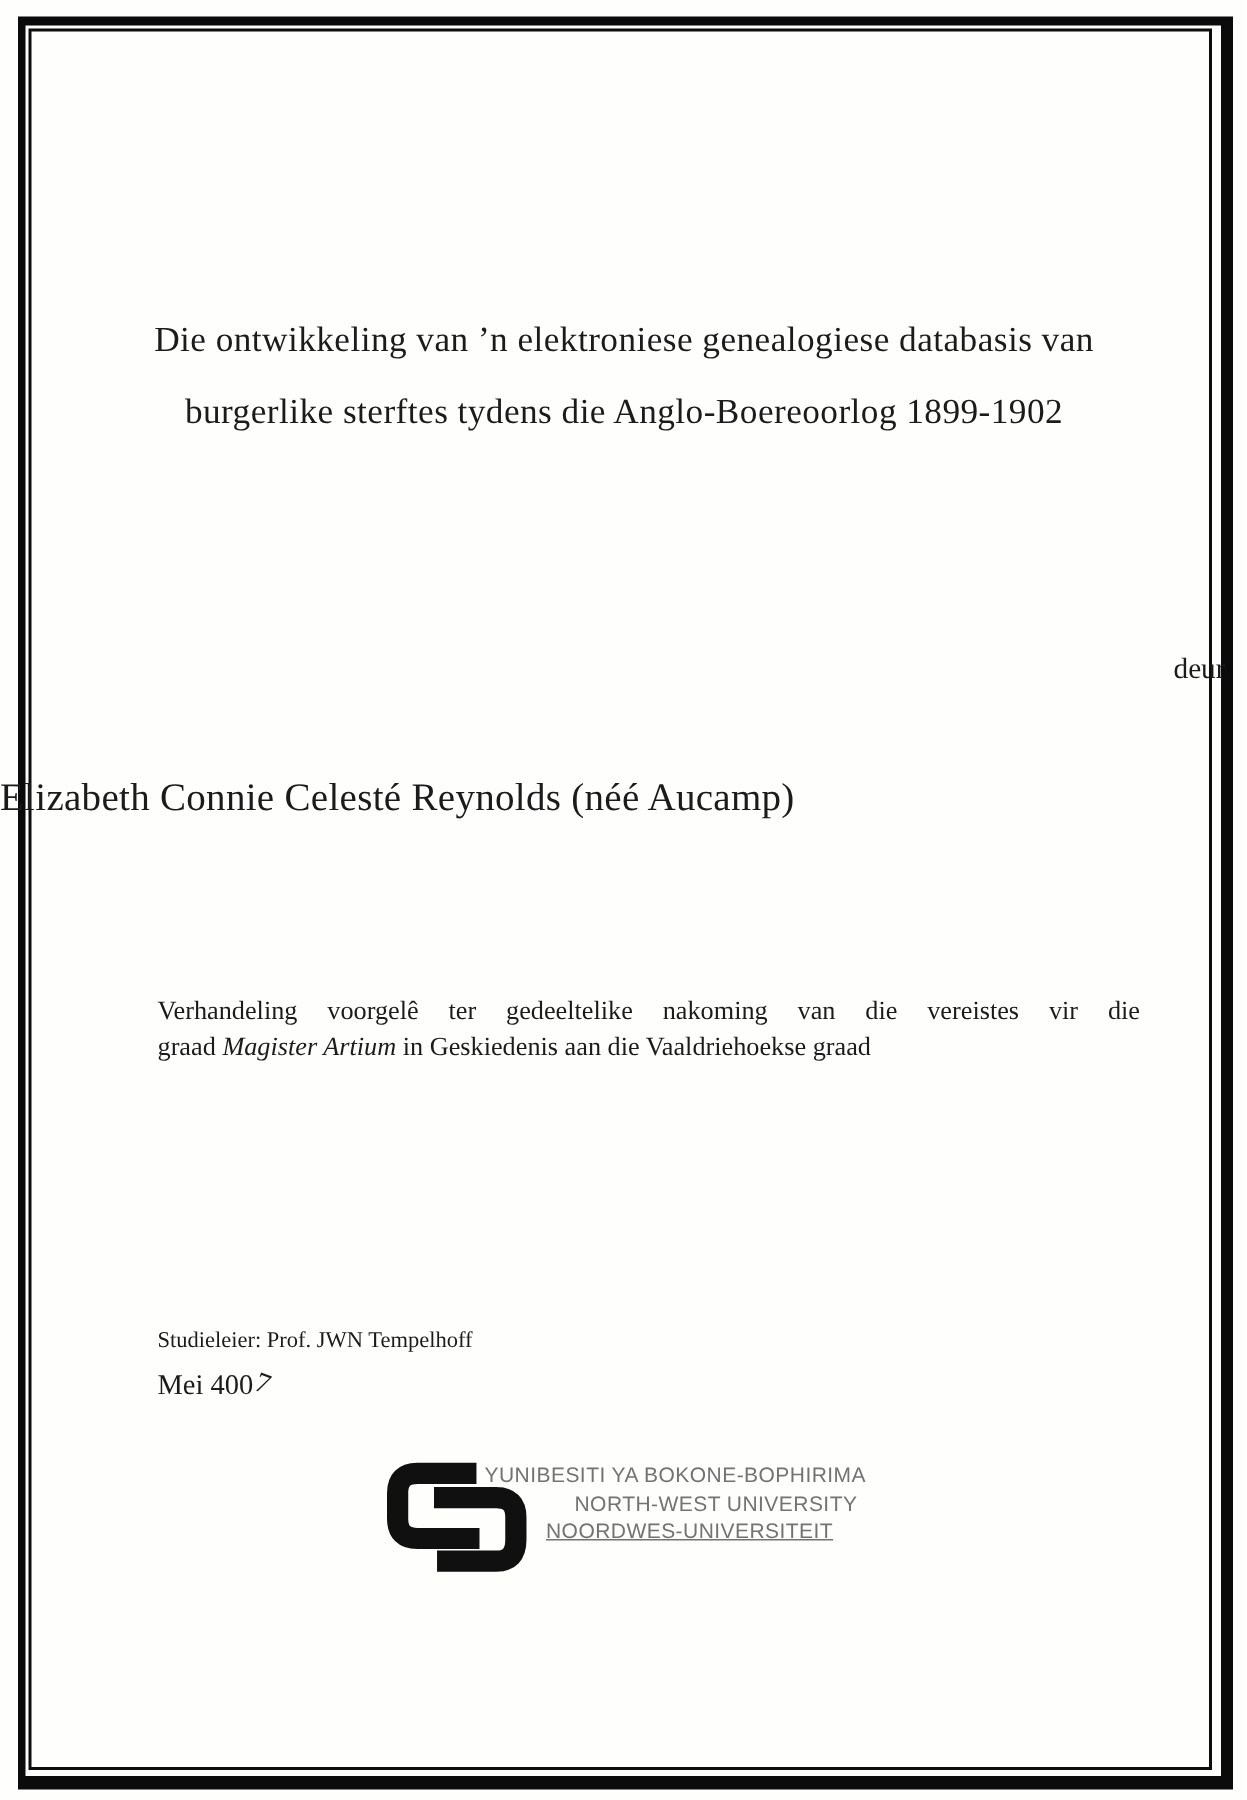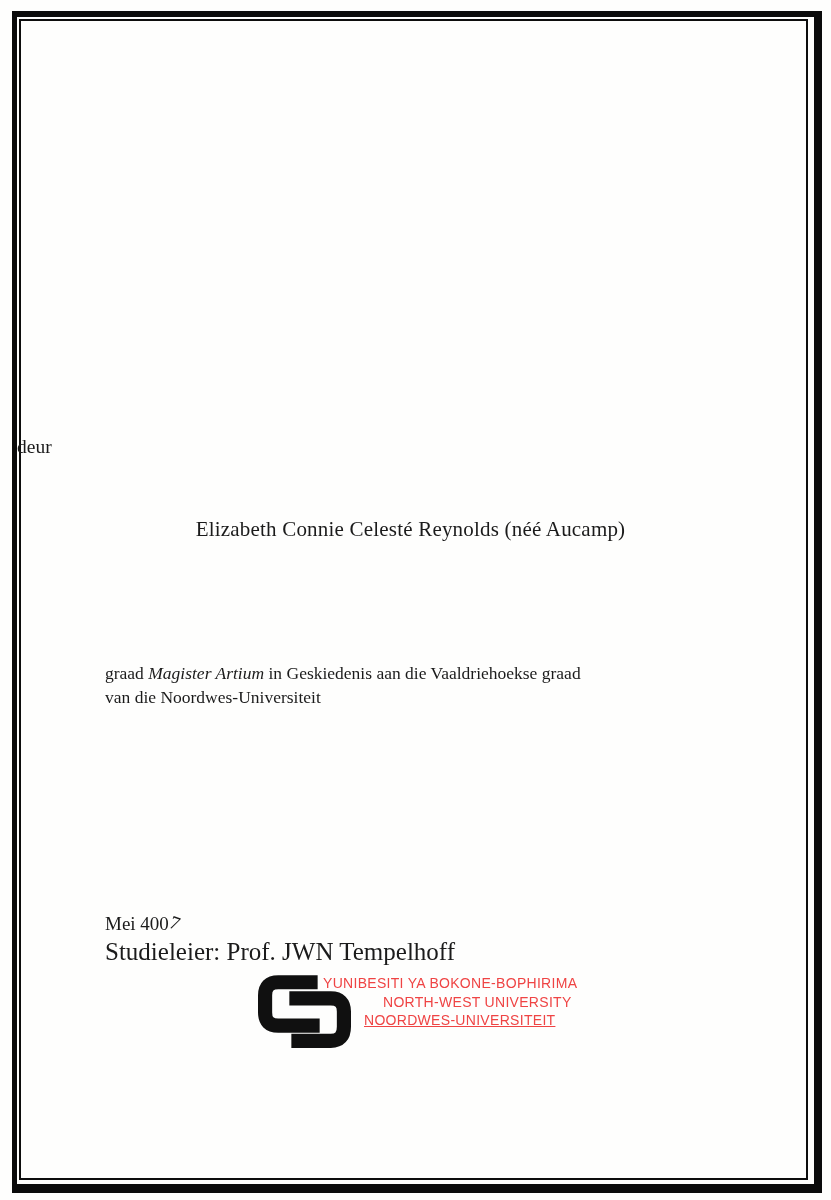--- a/index.html
+++ b/index.html
@@ -20,75 +20,79 @@
     border:2px solid #0d0d0d;
   }
   .title {
     position:absolute; top:203px; left:60px; right:59px; margin:0;
     text-align:center; font-size:23.5px; font-weight:400;
     line-height:48px; letter-spacing:0.3px;
   }
   .title-line { display:block; }
   .byline {
     position:absolute; top:436px; left:17px; right:14px;
-    text-align:left; font-size:19.5px;
+    text-align:right; font-size:19.5px;
   }
   .author {
     position:absolute; top:517px; left:0; right:10px;
-    text-align:center; font-size:21px; letter-spacing:0.2px;
+    text-align:left; font-size:26px; letter-spacing:0.2px;
   }
   .statement {
     position:absolute; top:662px; left:105px; width:655px;
     font-size:17.5px; line-height:23.8px;
   }
   .st-line { white-space:nowrap; }
   .st-justify {
     white-space:normal;
     text-align:justify; text-align-last:justify;
   }
   .italic { font-style:italic; }
   .supervisor {
-    position:absolute; top:938px; left:105px; font-size:25px;
+    position:absolute; top:886px; left:105px; font-size:15px;
   }
   .date {
     position:absolute; top:913px; left:105px; font-size:19px;
   }
   .seven {
     display:inline-block;
     transform:rotate(20deg) translateY(-1px);
     transform-origin:50% 60%;
   }
   .logo { position:absolute; left:257px; top:971px; width:330px; height:84px; }
   .logo-mark { position:absolute; left:0; top:0; }
   .logo-line {
     position:absolute;
     font-family:"Liberation Sans", sans-serif;
     font-size:14px; letter-spacing:0.3px; font-weight:500;
-    color:#ef4444; white-space:nowrap;
+    color:#737373; white-space:nowrap;
   }
   .logo-l1 { left:66px;  top:4px; }
   .logo-l2 { left:107px; top:23px;margin-left:19px; }
   .logo-l3 { left:107px; top:41px;text-decoration:underline; }
 </style>
 </head>
 <body>
 
 <div class="page">
 
   <div class="frame-outer"></div>
   <div class="frame-inner"></div>
 
+  <h1 class="title">
+    <span class="title-line">Die ontwikkeling van ’n elektroniese genealogiese databasis van</span>
+    <span class="title-line">burgerlike sterftes tydens die Anglo-Boereoorlog 1899-1902</span>
+  </h1>
 
   <div class="byline">deur</div>
 
   <div class="author">Elizabeth Connie Celesté Reynolds (néé Aucamp)</div>
 
   <div class="statement">
+    <div class="st-line st-justify">Verhandeling voorgelê ter gedeeltelike nakoming van die vereistes vir die</div>
     <div class="st-line"><span>graad </span><span class="italic">Magister Artium</span><span> in Geskiedenis aan die Vaaldriehoekse graad</span></div>
-    <div class="st-line">van die Noordwes-Universiteit</div>
   </div>
 
   <div class="supervisor">Studieleier: Prof. JWN Tempelhoff</div>
 
   <div class="date"><span>Mei 400</span><span class="seven">7</span></div>
 
   <div class="logo">
     <svg class="logo-mark" width="95" height="79" viewBox="0 0 94 78" aria-hidden="true">
 
       <path d="M 60 11 H 21 Q 8 11 8 24 V 41 Q 8 54 21 54 H 62" fill="none" stroke="#101010" stroke-width="14" stroke-linecap="butt"></path>

